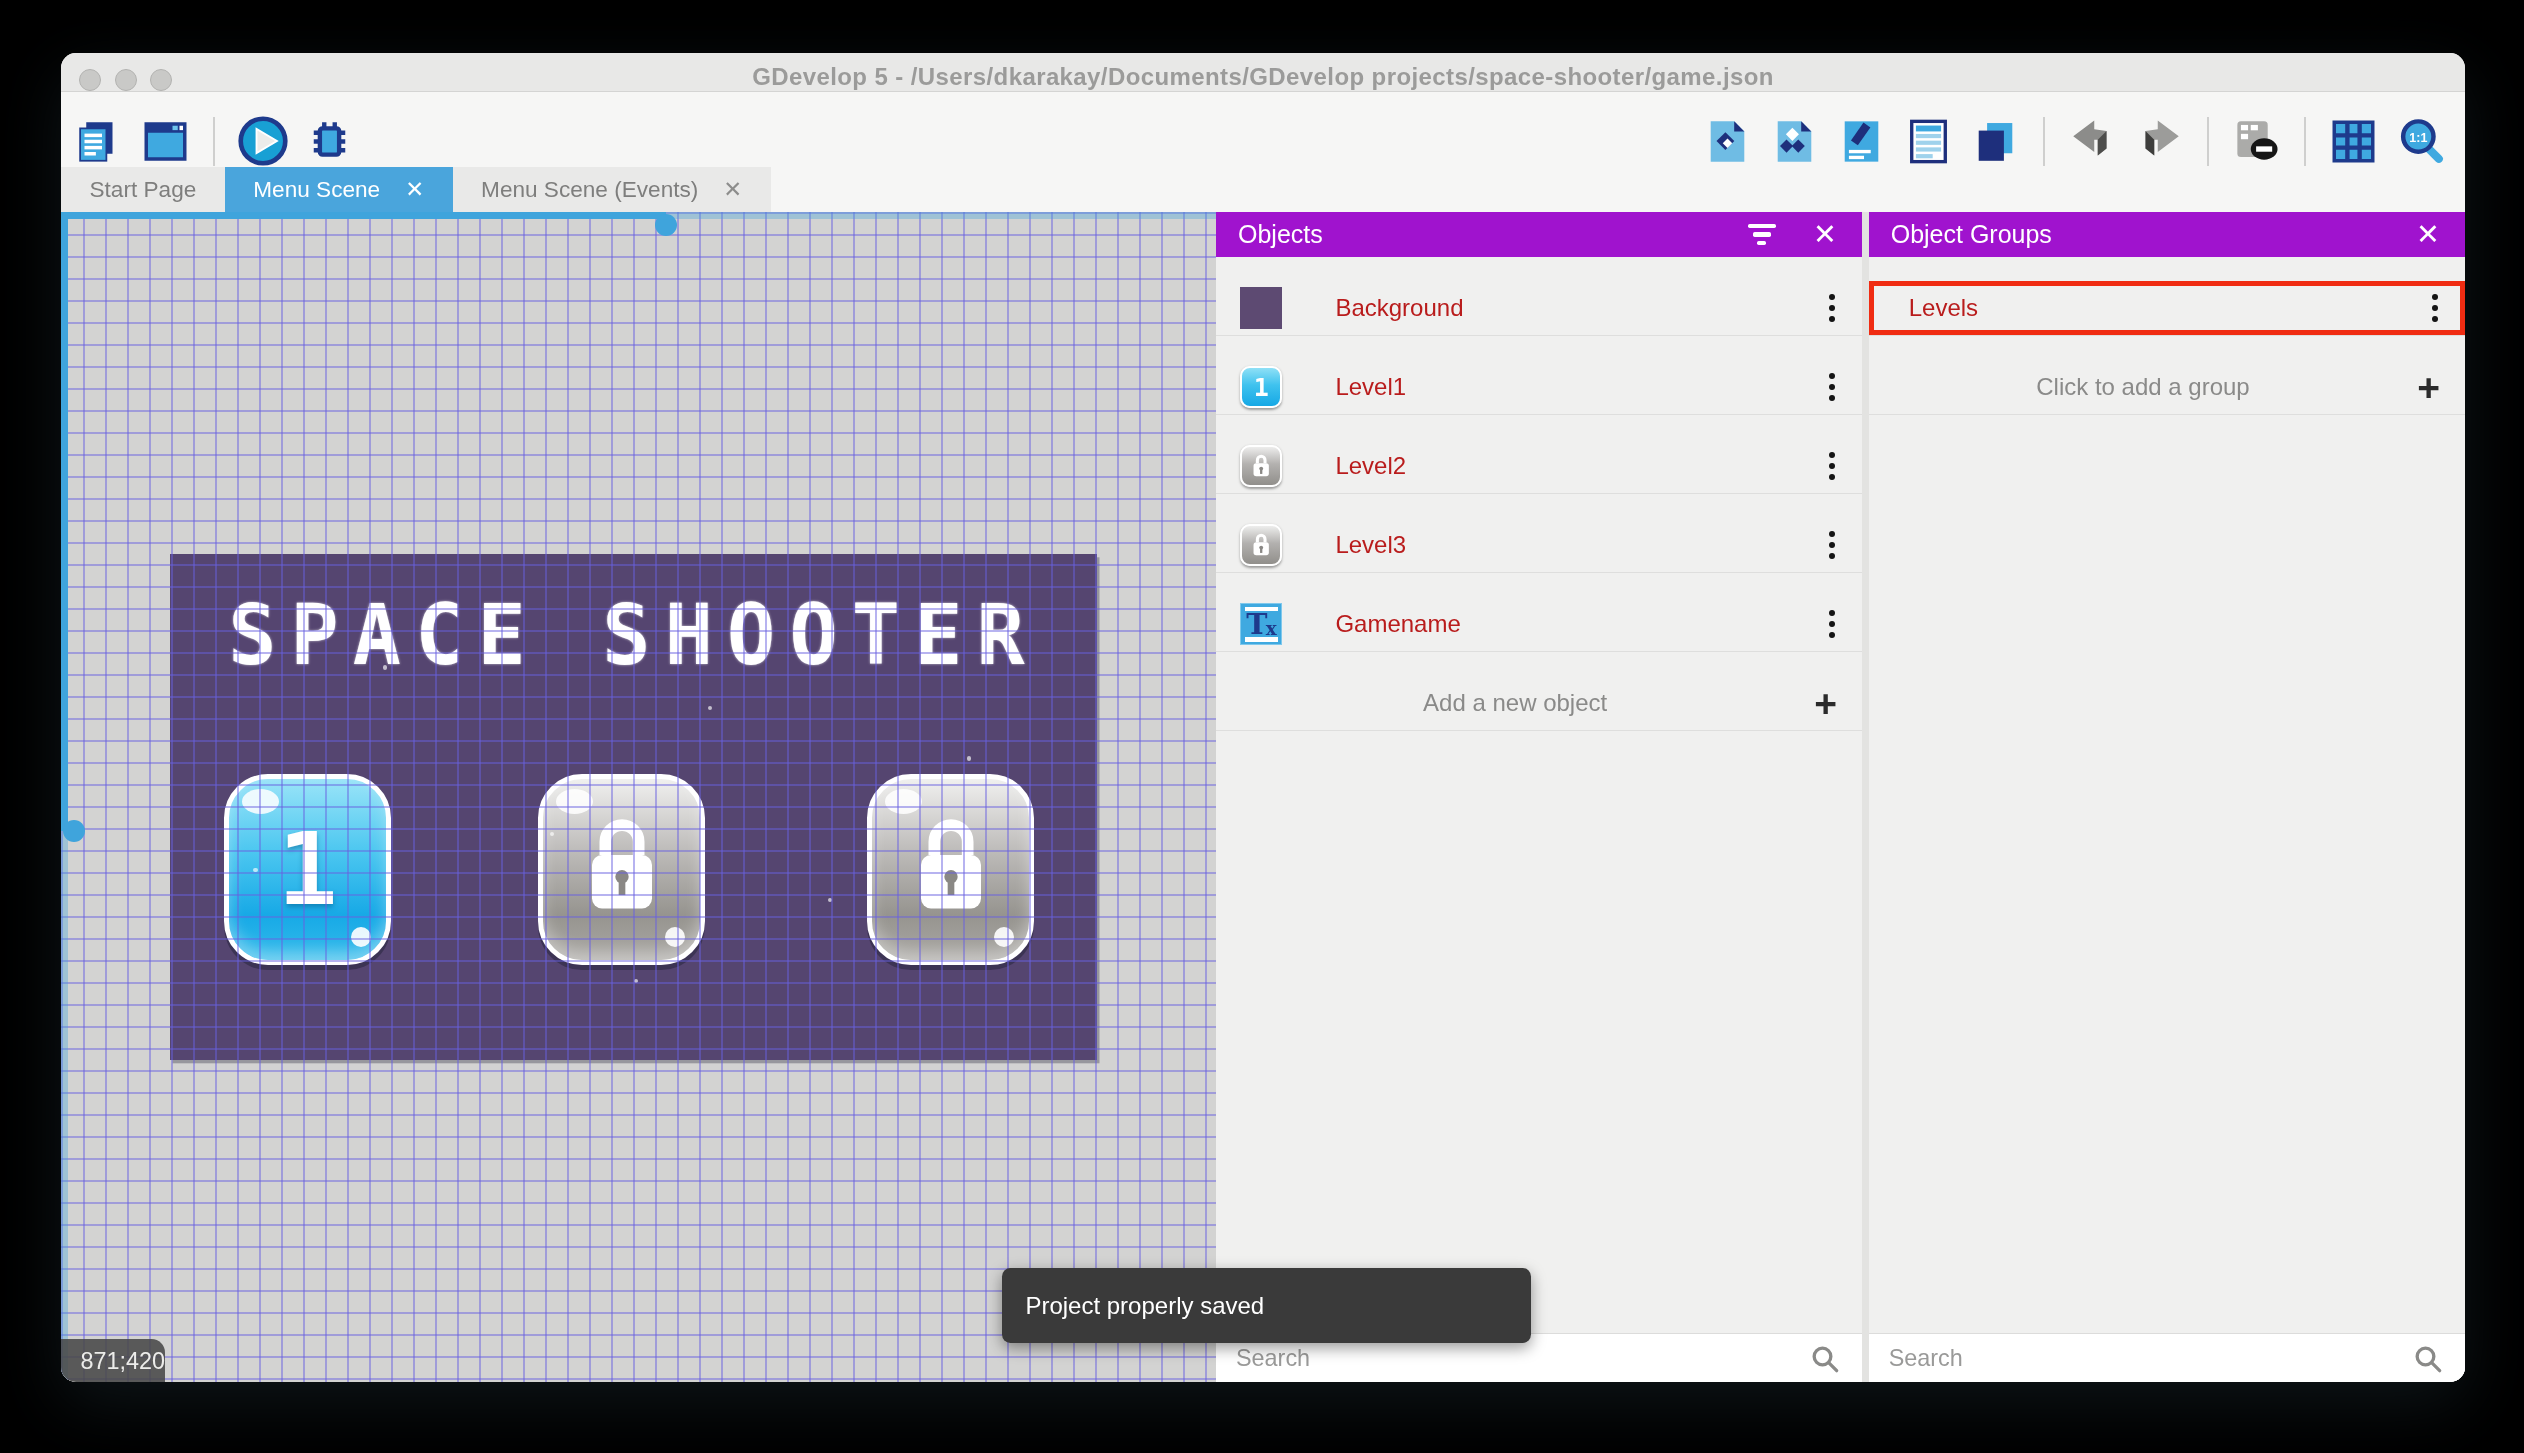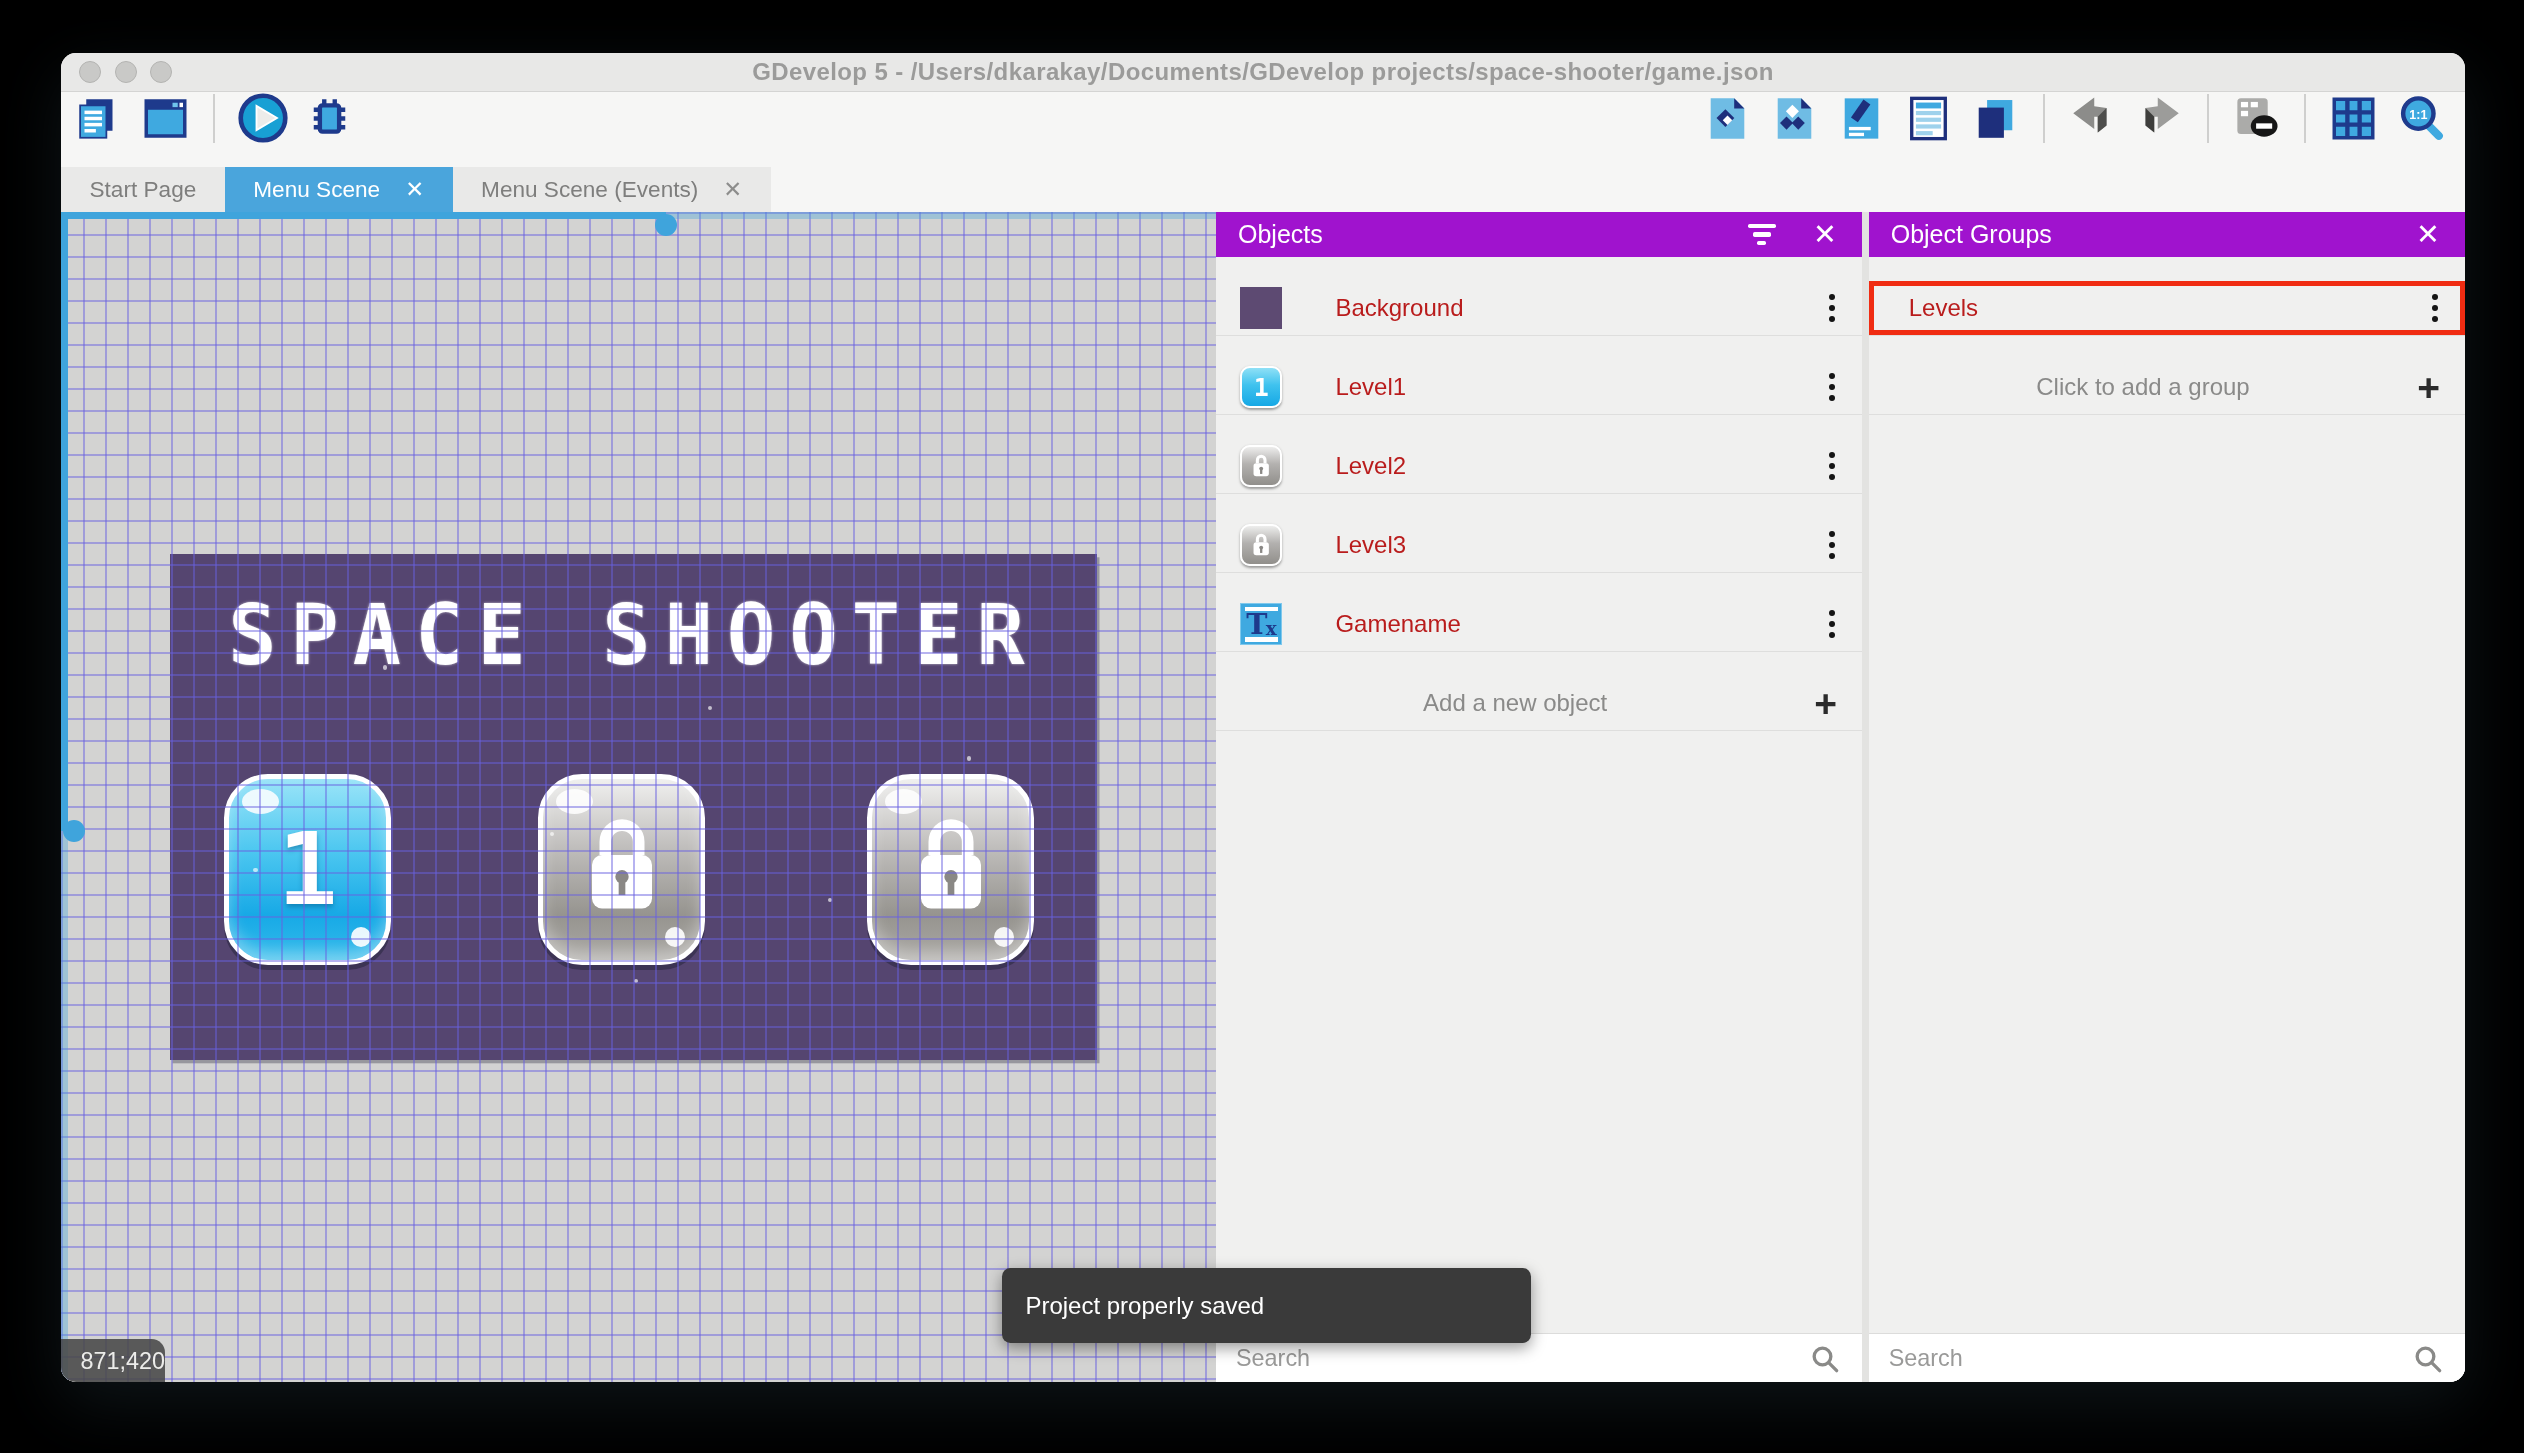--- a/index.html
+++ b/index.html
@@ -3,28 +3,28 @@
 <meta charset="utf-8">
 <style>
   html,body{margin:0;padding:0;background:#000;width:2525px;height:1453px;overflow:hidden;
     font-family:"Liberation Sans", sans-serif;}
   .stage{position:relative;width:2525px;height:1453px;background:#000;}
   .window{position:absolute;left:61px;top:53px;width:2404px;height:1329px;background:#F5F5F4;
     border-radius:15px;overflow:hidden;box-shadow:0 21px 67px rgba(40,60,70,.35);}
 
   
   .titlebar{position:relative;height:38px;background:#E8E8E7;border-bottom:1.7px solid #D4D4D3;
-    display:flex;align-items:center;}
+    display:flex;align-items:flex-end;}
   .lights{display:flex;gap:13.4px;margin-left:18.4px;}
   .light{width:20px;height:20px;border-radius:50%;background:#C9C9C7;border:1.7px solid #B3B3B1;}
   .win-title{position:absolute;left:0;right:0;text-align:center;font-size:24px;font-weight:bold;
     color:#9B9B9A;letter-spacing:0.4px;}
 
   
-  .toolbar{height:75px;background:#F6F6F5;display:flex;align-items:flex-start;justify-content:space-between;}
+  .toolbar{height:75px;background:#F6F6F5;display:flex;align-items:flex-end;justify-content:space-between;}
   .tool-group{display:flex;align-items:center;gap:15px;}
   .tool-group.left{padding-left:11.7px;}
   .tool-group.right{padding-right:18.4px;}
   .tbtn{width:52px;height:52px;display:flex;align-items:center;justify-content:center;}
   .tsep{width:1.7px;height:49px;background:#CFCFCE;margin:0 6.7px;}
 
   
   .tabbar{height:45px;background:#F6F6F5;display:flex;align-items:stretch;}
   .tab{display:flex;align-items:center;gap:25px;padding:0 28.5px;background:#E9E9E8;
     font-size:22.6px;color:#7E7E7D;cursor:default;}

